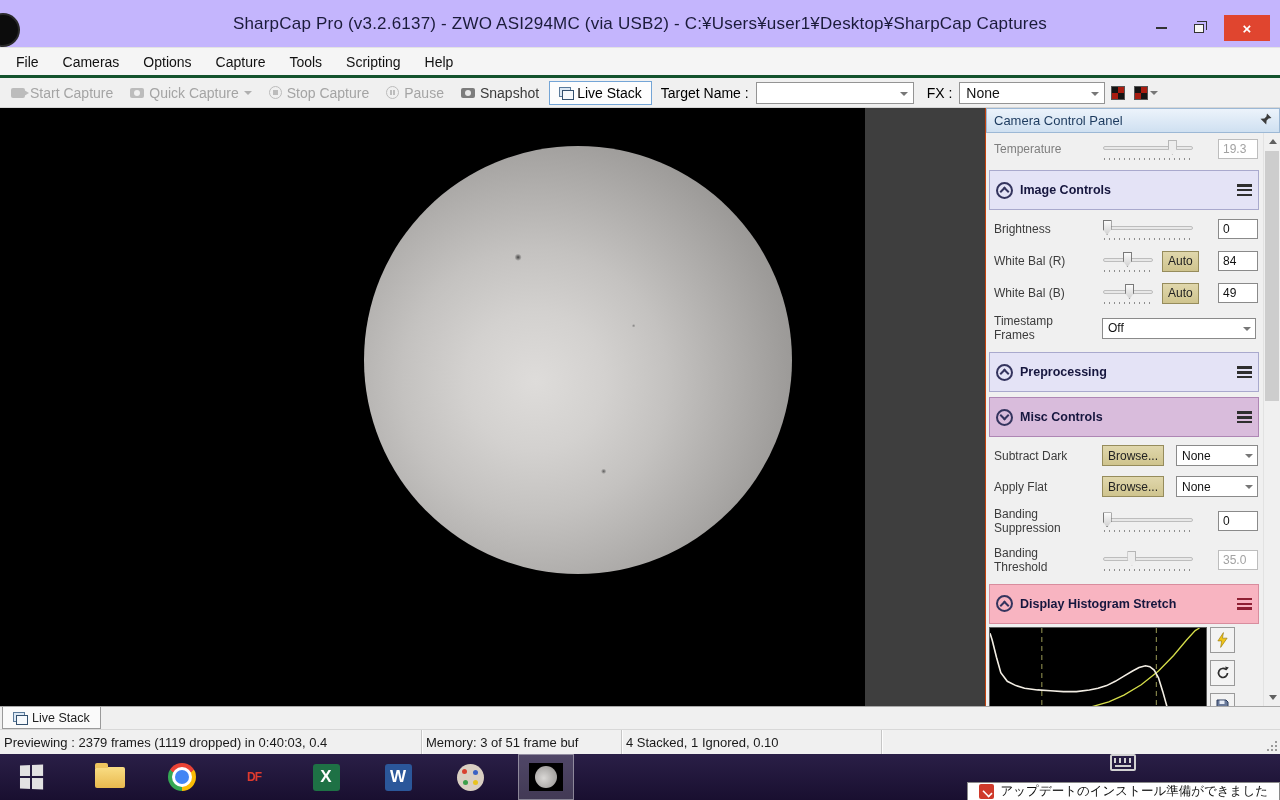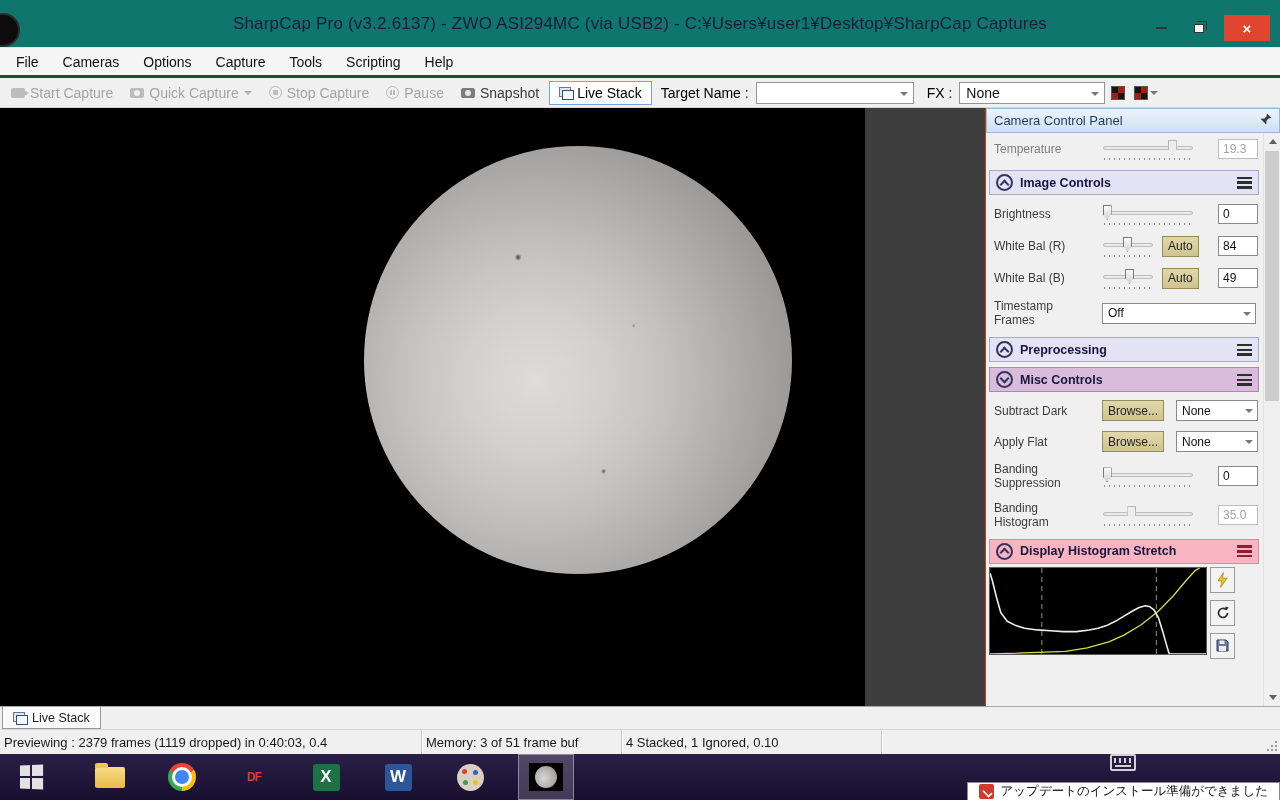--- a/index.html
+++ b/index.html
@@ -1,21 +1,21 @@
 <!DOCTYPE html>
 <html><head>
 <meta charset="utf-8">
 <style>
   * { margin:0; padding:0; box-sizing:border-box; }
   html,body { width:1280px; height:800px; overflow:hidden; }
   body { font-family:"Liberation Sans", sans-serif; background:#000; position:relative; }
   .screen { position:absolute; inset:0; display:flex; flex-direction:column; }
 
   
-  .titlebar { height:48px; background:#0f766e; border-bottom:1px solid #e3e3e3; position:relative;
+  .titlebar { height:48px; background:#c4b5fd; border-bottom:1px solid #e3e3e3; position:relative;
               display:flex; align-items:center; justify-content:center; flex:0 0 auto; }
   .access-circle { position:absolute; left:-12px; top:15px; width:30px; height:30px; border-radius:50%;
                    background:#0c0c0c; box-shadow:0 0 0 2px #2a2a2a; }
   .title-text { font-size:17px; color:#1b1b3a; letter-spacing:.2px; }
   .win-controls { position:absolute; top:15px; right:10px; display:flex; align-items:center; gap:12px; }
   .wc-btn { width:26px; height:24px; display:flex; align-items:center; justify-content:center; }
   .glyph-min { width:11px; height:2px; background:#333; }
   .glyph-max { width:10px; height:9px; border:1.5px solid #333; position:relative; background:#f7f6f5; }
   .glyph-max::before { content:''; position:absolute; left:2px; top:-4px; width:9px; height:8px;
                        border:1.5px solid #333; border-left:none; border-bottom:none; }
@@ -87,21 +87,21 @@
   .vbox.dis { color:#a2a2a2; border-color:#bdbdbd; }
   .slider { position:relative; height:22px; width:92px; }
   .slider.short { width:52px; }
   .track { position:absolute; left:1px; right:1px; top:8px; height:4px; background:#e8e8e8;
            border:1px solid #bdbdbd; border-radius:2px; }
   .ticks { position:absolute; left:2px; right:2px; bottom:0; height:2px;
            background-image:repeating-linear-gradient(90deg,#8e8e8e 0 1px,transparent 1px 5px); }
   .thumb { position:absolute; top:2px; width:9px; height:15px; background:linear-gradient(#fbfbfb,#d2d2d2);
            border:1px solid #787878; clip-path:polygon(0 0,100% 0,100% 60%,50% 100%,0 60%); margin-left:-4px; }
   .thumb.dis { background:#ededed; border-color:#b6b6b6; }
-  .sect { height:25px; margin:5px 3px 3px 3px; border:1px solid; display:flex; align-items:center; gap:7px;
+  .sect { height:40px; margin:5px 3px 3px 3px; border:1px solid; display:flex; align-items:center; gap:7px;
           padding:0 6px; font-weight:bold; font-size:12.5px; color:#16163e; }
   .sect.lavender { background:#e4e3f6; border-color:#a9a9cd; }
   .sect.plum { background:#d9bcdc; border-color:#ae86b4; }
   .sect.pink { background:#f8b4c1; border-color:#d88d9e; }
   .chev-circle { width:17px; height:17px; border-radius:50%; border:2px solid #34345e; display:flex;
                  align-items:center; justify-content:center; flex:0 0 17px; }
   .chev-up { width:7px; height:7px; border-left:2px solid #34345e; border-top:2px solid #34345e;
              transform:rotate(45deg); margin-top:3px; }
   .chev-down { width:7px; height:7px; border-left:2px solid #34345e; border-top:2px solid #34345e;
                transform:rotate(225deg); margin-top:-3px; }
@@ -385,21 +385,21 @@
           <div class="lbl">Banding Suppression</div>
           <div class="slider">
             <div class="track"></div>
             <div class="thumb" style="left:5%"></div>
             <div class="ticks"></div>
           </div>
           <div class="vbox">0</div>
         </div>
 
         <div class="crow">
-          <div class="lbl">Banding Histogram</div>
+          <div class="lbl">Banding Threshold</div>
           <div class="slider">
             <div class="track"></div>
             <div class="thumb dis" style="left:32%"></div>
             <div class="ticks"></div>
           </div>
           <div class="vbox dis">35.0</div>
         </div>
 
         <div class="sect pink">
           <span class="chev-circle">

